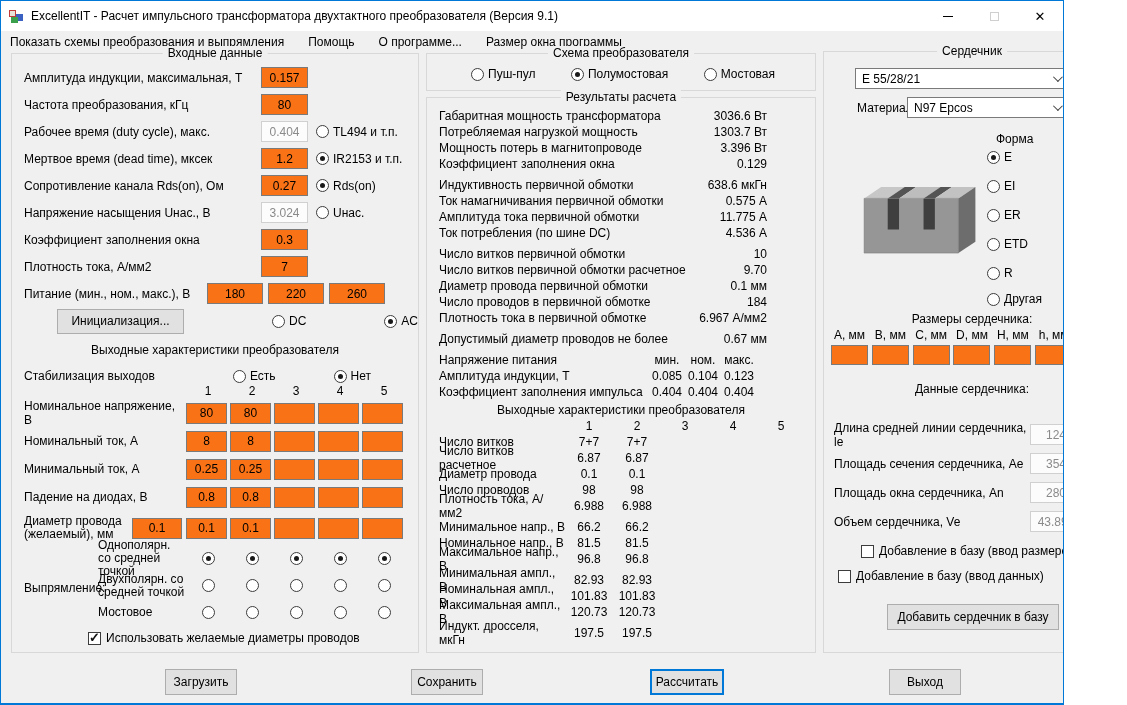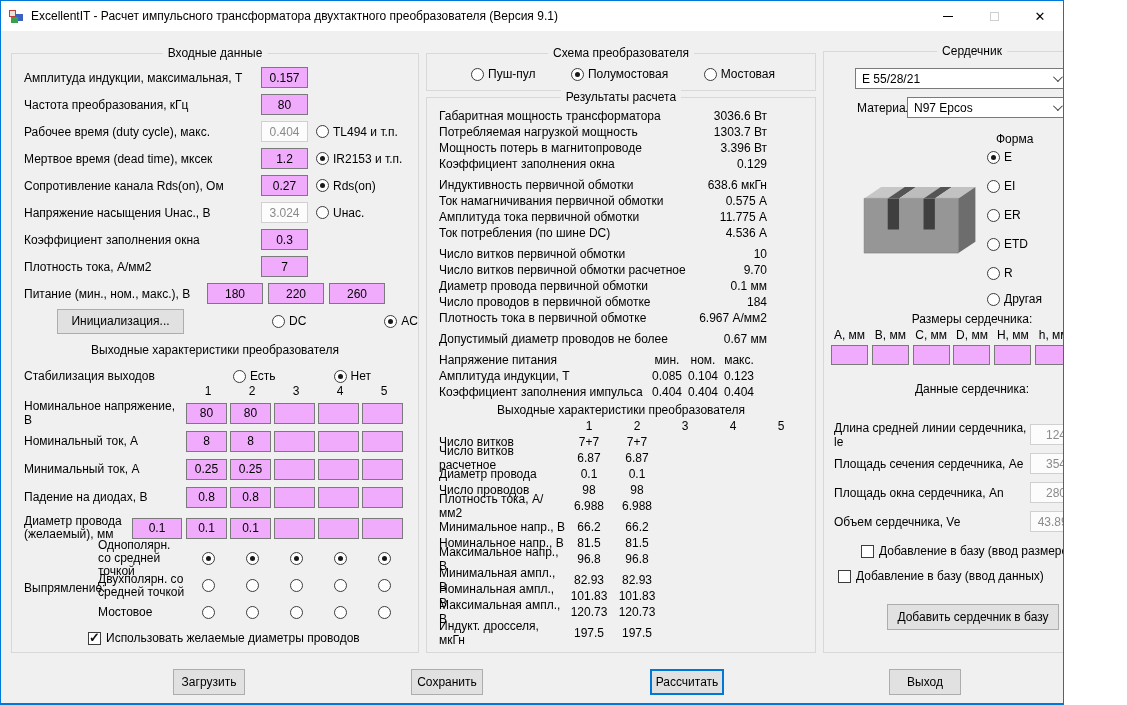--- a/index.html
+++ b/index.html
@@ -17,21 +17,21 @@
   .glyph-max { width:9px; height:9px; border:1px solid #cfcfcf; display:block; }
   .glyph-close { font-size:13px; color:#000; line-height:1; }
   
   .menubar { height:22px; display:flex; align-items:center; padding-left:9px; background:#f0f0f0; }
   .menu-item { margin-right:24px; white-space:nowrap; cursor:default; }
   
   .group { position:absolute; border:1px solid #d8d8d8; background:#f0f0f0; }
   .gtitle { position:absolute; top:-8px; left:50%; transform:translateX(-50%);
             background:#f0f0f0; padding:0 5px; white-space:nowrap; }
   
-  .tb { height:21px; border:1px solid #7a7a7a; background:#f0abfc; text-align:center;
+  .tb { height:21px; border:1px solid #7a7a7a; background:#f97316; text-align:center;
         font-family:"Liberation Sans", sans-serif; font-size:12px; outline:none; }
   .tb.dis { border-color:#d0d0d0; color:#8a8a8a; background:#fcfcfc; }
   .rd { width:13px; height:13px; border:1px solid #3c3c3c; border-radius:50%; background:#fff;
         display:inline-block; position:relative; flex:none; }
   .rd.on::after { content:""; position:absolute; left:3px; top:3px; width:5px; height:5px;
                   border-radius:50%; background:#191919; }
   .cb { width:13px; height:13px; border:1px solid #3c3c3c; background:#fff; display:inline-block;
         position:relative; flex:none; }
   .cb.on::after { content:"\2713"; position:absolute; top:-3px; left:0; font-size:13px;
                   font-weight:bold; color:#111; }
@@ -118,20 +118,26 @@
         </div>
       <div class="win-btn">
           <span class="glyph-max"></span>
         </div>
       <div class="win-btn">
           <span class="glyph-close">✕</span>
         </div>
     </div>
   </div>
 
+  <div class="menubar">
+    <span class="menu-item">Показать схемы преобразования и выпрямления</span>
+    <span class="menu-item">Помощь</span>
+    <span class="menu-item">О программе...</span>
+    <span class="menu-item">Размер окна программы</span>
+  </div>
 
   <div class="group" style="left:10px; top:52px; width:408px; height:600px;">
     <span class="gtitle">Входные данные</span>
     <div style="padding-top:10px;">
       <div class="irow">
         <span class="lbl">Амплитуда индукции, максимальная, Т</span>
         <input class="tb" value="0.157" style="">
         <span class="rz"></span>
       </div>
       <div class="irow">
@@ -622,18 +628,18 @@
       <span>Добавление в базу (ввод размеров)</span>
     </div>
     <div class="core-cb" style="top:517px;">
       <span class="cb"></span>
       <span>Добавление в базу (ввод данных)</span>
     </div>
 
     <div class="btn add-btn">Добавить сердечник в базу</div>
   </div>
 
-  <div class="btn fbtn" style="left:172px;">Загрузить</div>
+  <div class="btn fbtn" style="left:164px;">Загрузить</div>
   <div class="btn fbtn" style="left:410px;">Сохранить</div>
   <div class="btn fbtn focus" style="left:649px; width:74px;">Рассчитать</div>
   <div class="btn fbtn" style="left:888px;">Выход</div>
 
 </div>
 
 </body></html>

